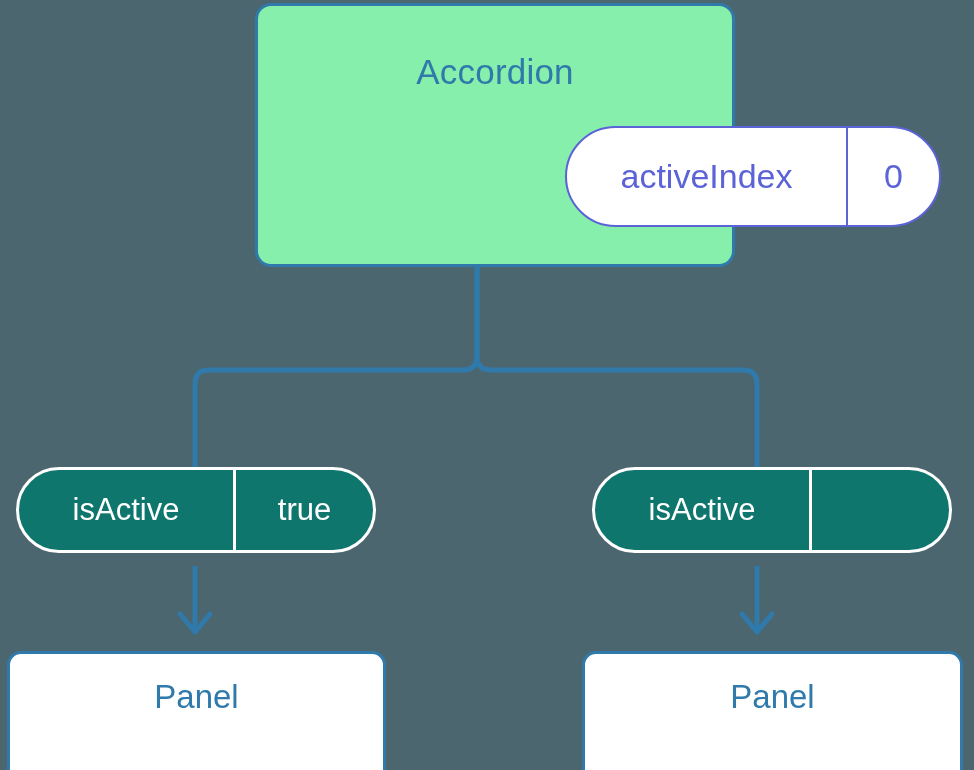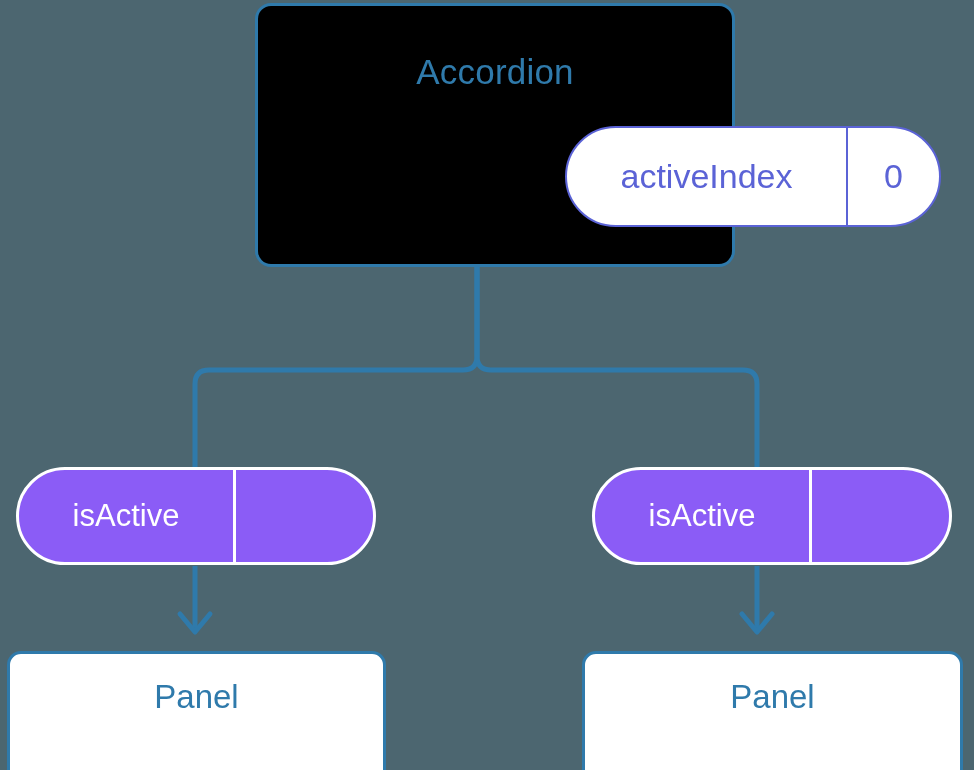--- a/index.html
+++ b/index.html
@@ -27,21 +27,21 @@
     left: 0;
     top: 0;
     width: 974px;
     height: 770px;
     pointer-events: none;
   }
 
   
   .card {
     position: absolute;
-    background: #000000;
+    background: #86efac;
     border: 3px solid #2f7aab;
     border-radius: 14px;
     box-sizing: border-box;
   }
   #root-card {
     left: 255px;
     top: 3px;
     width: 480px;
     height: 264px;
     border-radius: 16px;
@@ -93,23 +93,23 @@
     border-right: 2px solid #5b63d6;
   }
   #state-pill .pill-val {
     flex: 1;
     font-size: 34px;
     color: #5b63d6;
   }
 
   
   .pill-filled {
-    background: #8b5cf6;
+    background: #0f766e;
     border: 3px solid #ffffff;
-    height: 98px;
+    height: 86px;
   }
   .pill-filled .pill-key {
     font-size: 31px;
     color: #ffffff;
     border-right: 3px solid #ffffff;
   }
   .pill-filled .pill-val {
     flex: 1;
     font-size: 31px;
     color: #ffffff;
@@ -171,20 +171,21 @@
     <div class="card-title">Accordion</div>
 
     <div id="state-pill" class="pill">
       <span class="pill-key">activeIndex</span>
       <span class="pill-val">0</span>
     </div>
   </div>
 
   <div id="pill-left" class="pill pill-filled">
     <span class="pill-key">isActive</span>
+    <span class="pill-val">true</span>
   </div>
 
   <div id="pill-right" class="pill pill-filled">
     <span class="pill-key">isActive</span>
   </div>
 
   <div id="panel-left" class="panel-card">
     <div class="panel-label">Panel</div>
   </div>
 

